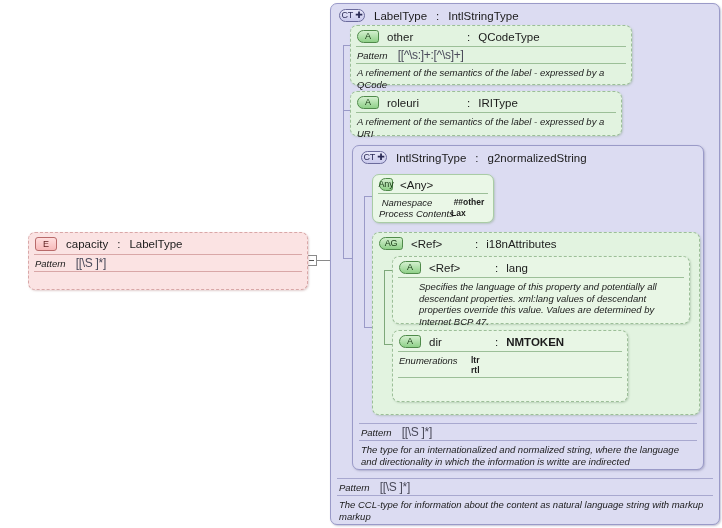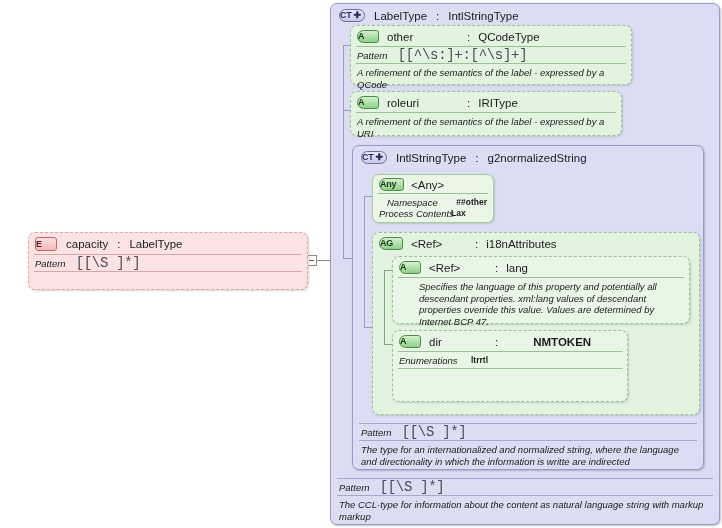--- a/index.html
+++ b/index.html
@@ -23,24 +23,24 @@
   }
   .hdr {
     display: flex;
     align-items: center;
     box-sizing: border-box;
     white-space: nowrap;
   }
   .badge {
     display: inline-flex;
     align-items: center;
-    justify-content: flex-start;
+    justify-content: center;
     box-sizing: border-box;
     font-size: 9px;
-    font-weight: bold;
+    font-weight: normal;
     letter-spacing: -0.2px;
     line-height: 1;
   }
   .nm { font-size: 11.5px; color: #1b1b1b; }
   .ty { font-size: 11.5px; color: #1b1b1b; }
   .facet-row {
     display: flex;
     box-sizing: border-box;
     font-size: 9.5px;
     line-height: 11px;
@@ -135,25 +135,25 @@
 
   .card {
     position: absolute;
     font-size: 9px;
     font-style: italic;
     color: #000;
     white-space: nowrap;
   }
 
   .mono-tight {
-    font-family: Liberation Mono, monospace;
-    font-size: 14px;
+    font-family: Liberation Sans, sans-serif;
+    font-size: 12px;
     letter-spacing: -0.3px;
   }
-  .enum-col { display: flex; flex-direction: row; line-height: 10px; }
+  .enum-col { display: flex; flex-direction: column; line-height: 10px; }
   .val-mono {
     font-family: Liberation Sans, sans-serif;
     font-size: 8.5px;
     font-weight: bold;
     color: #1b1b1b;
   }
 </style>
 </head>
 <body>
 
@@ -233,25 +233,25 @@
     <span class="ty">g2normalizedString</span>
   </div>
 </div>
 
 <div class="ln v p" style="left:364px; top:196px; height:131px;"></div>
 <div class="ln h p" style="left:364px; top:196px; width:11px;"></div>
 <div class="ln h p" style="left:364px; top:327px; width:11px;"></div>
 
 <div class="box gn plain" style="left:372px; top:174px; width:122px; height:49px; background:#eaf7e7;">
   <div class="hdr" style="padding:3px 6px 2px 6px; gap:7px;">
-    <span class="badge" style="width:25px;">Any</span>
+    <span class="badge" style="width:14px;">Any</span>
     <span class="nm">&lt;Any&gt;</span>
   </div>
   <div class="sep" style="margin:0 5px;"></div>
-  <div class="facet-row" style="padding:3px 6px 0 14px;">
+  <div class="facet-row" style="padding:3px 6px 0 6px;justify-content:center;">
     <span class="facet-label" style="width:72px;">Namespace</span>
     <span class="val-mono">##other</span>
   </div>
   <div class="facet-row" style="padding:0 6px 2px 6px;">
     <span class="facet-label" style="width:72px;">Process Contents</span>
     <span class="val-mono">Lax</span>
   </div>
 </div>
 
 <div class="box gn" style="left:372px; top:232px; width:328px; height:183px;">
@@ -276,21 +276,21 @@
   </div>
   <div class="sep" style="margin:0 5px;"></div>
   <div class="desc" style="padding:3px 6px 2px 6px;margin-left:20px;">Specifies the language of this property and potentially all descendant properties. xml:lang values of descendant properties override this value. Values are determined by Internet BCP 47.</div>
 </div>
 
 <div class="box gn" style="left:392px; top:330px; width:236px; height:72px; background:#e8f6e5;">
   <div class="hdr" style="padding:4px 6px 3px 6px; gap:8px;">
     <span class="badge">A</span>
     <span class="nm" style="min-width:58px;">dir</span>
     <span class="ty">:</span>
-    <span class="ty" style="font-weight:bold;margin-left:27px;">NMTOKEN</span>
+    <span class="ty" style="font-weight:bold;">NMTOKEN</span>
   </div>
   <div class="sep" style="margin:0 5px;"></div>
   <div class="facet-row" style="padding:3px 6px 2px 6px;">
     <span class="facet-label" style="width:72px;">Enumerations</span>
     <span class="enum-col">
       <span class="val-mono">ltr</span>
       <span class="val-mono">rtl</span>
     </span>
   </div>
   <div class="sep" style="margin:0 5px;"></div>

